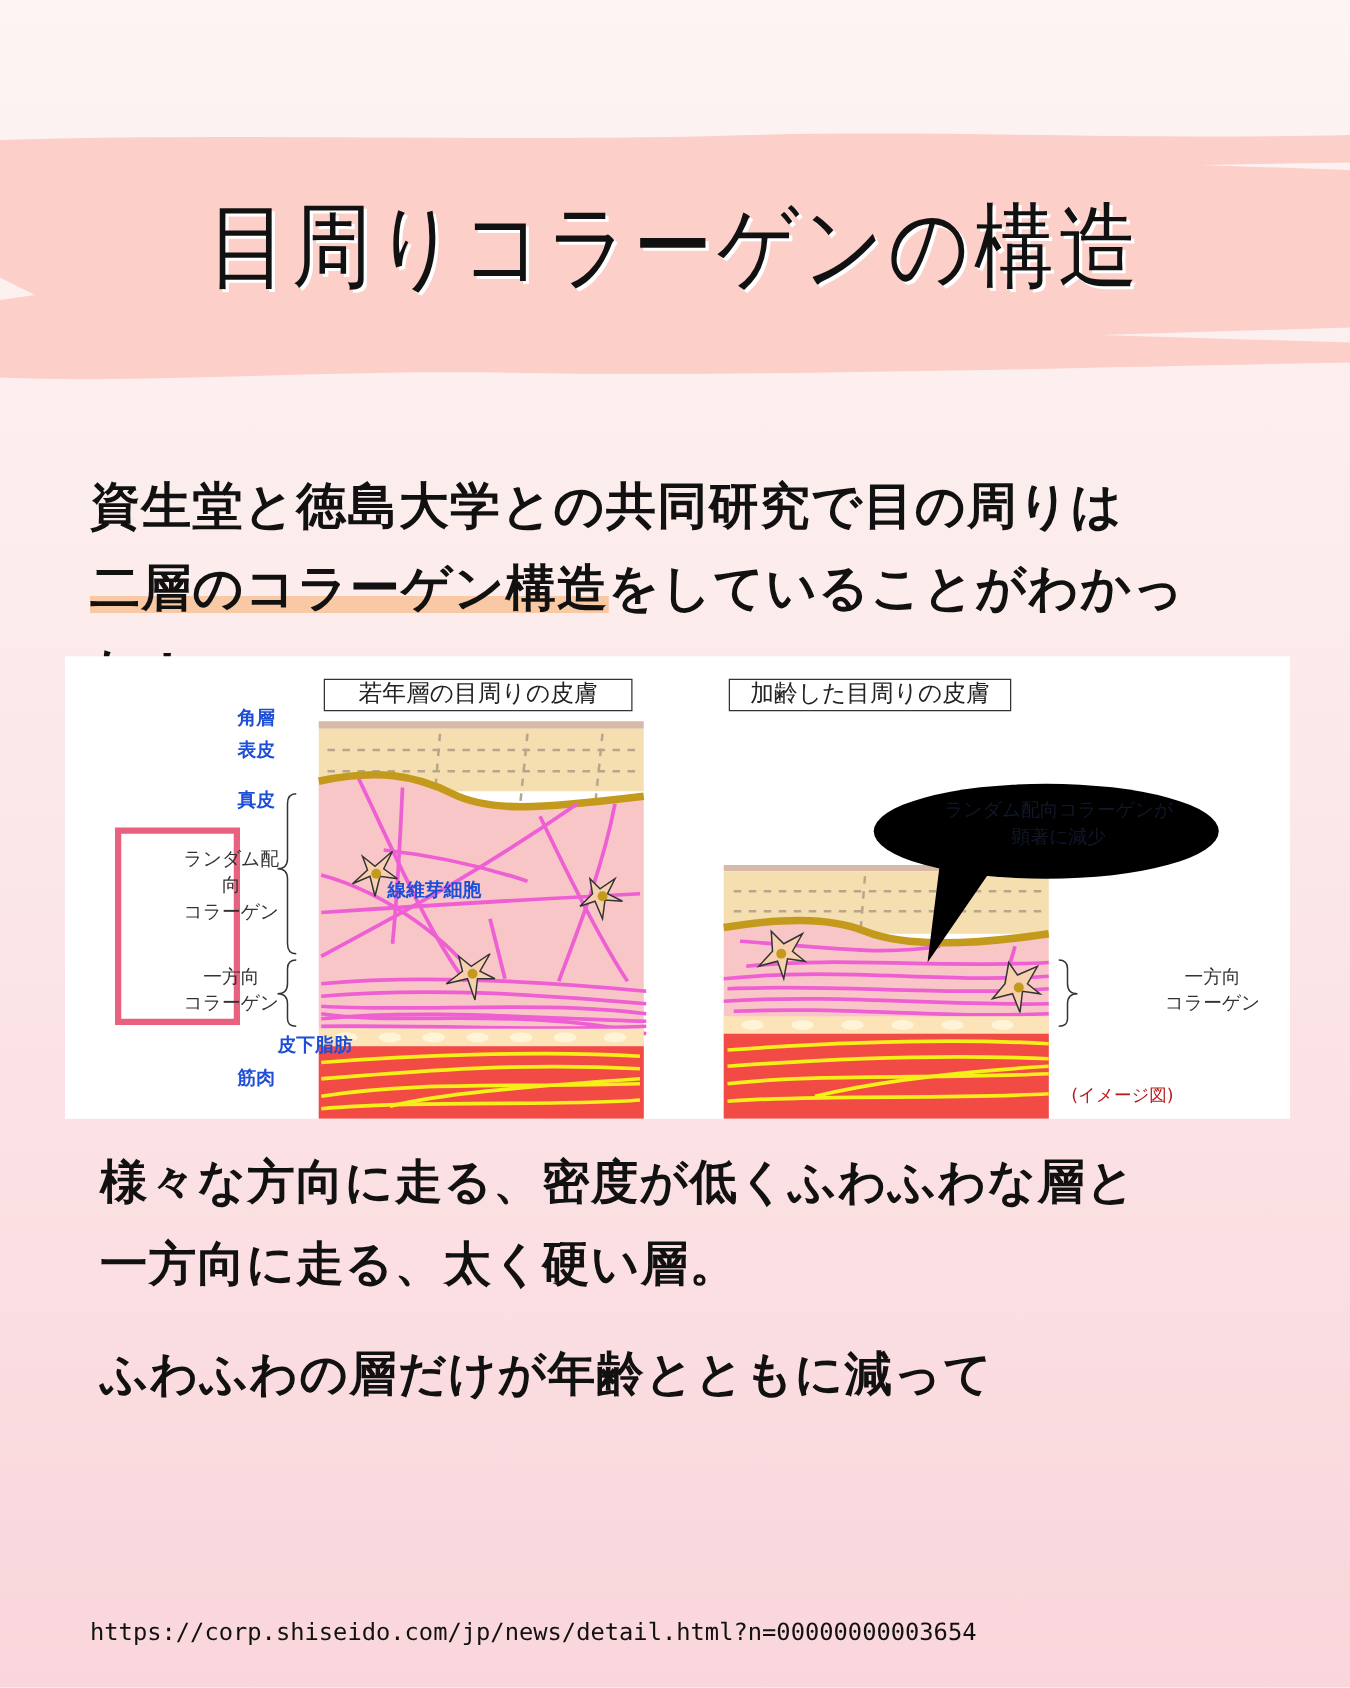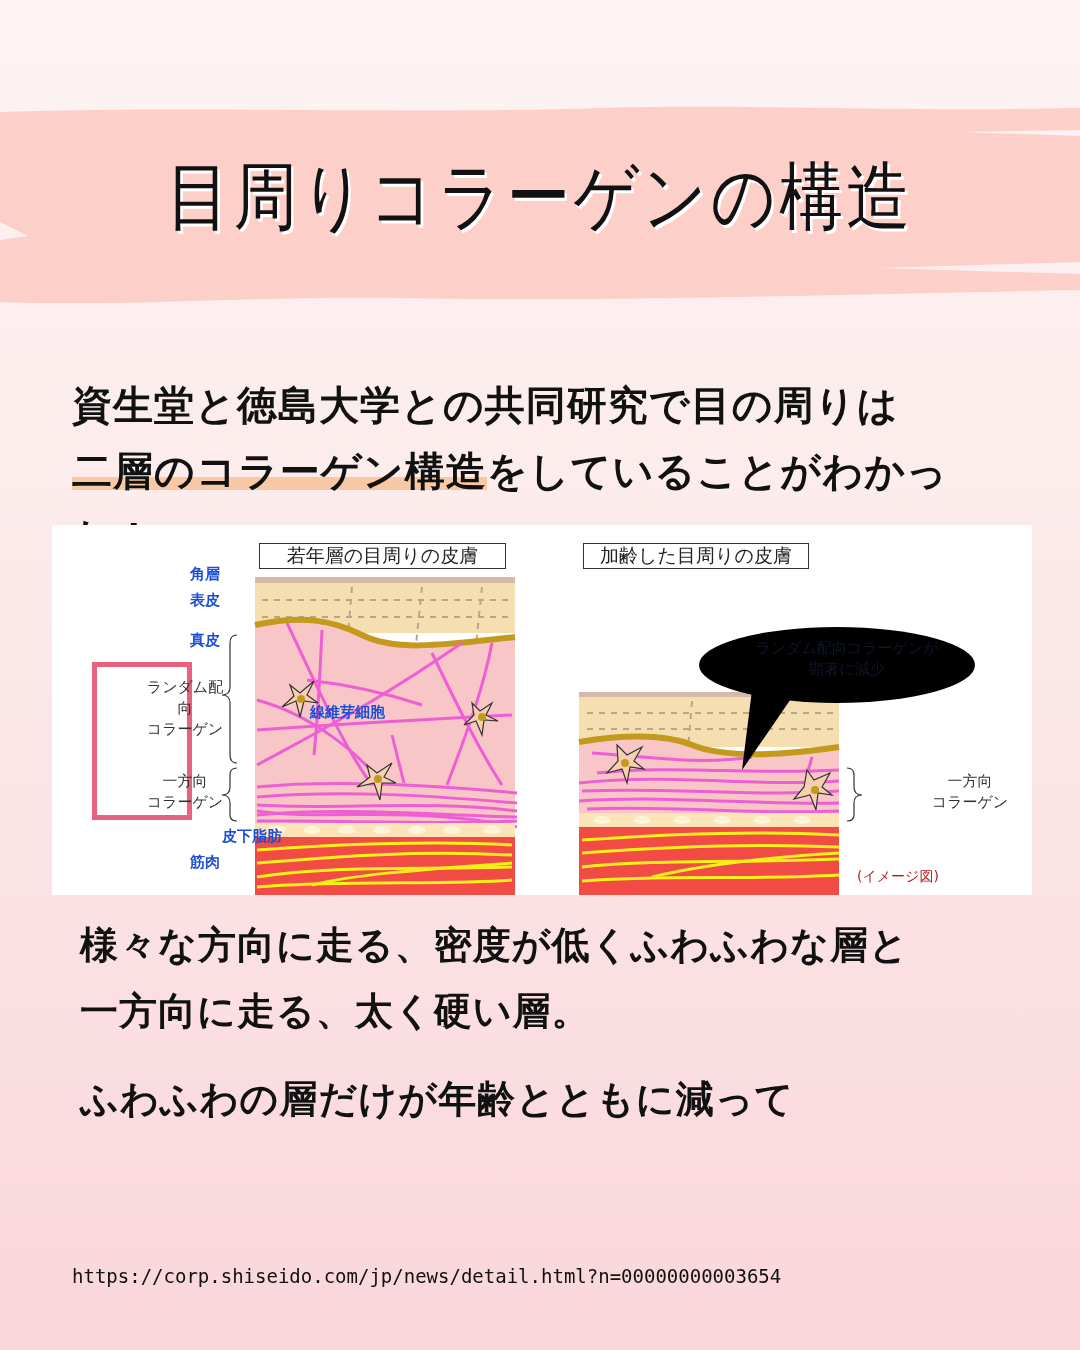--- a/index.html
+++ b/index.html
@@ -48,21 +48,21 @@
     color: #0f172a; font-size: 15px; line-height: 21px;
   }
   .note { position: absolute; left: 805px; top: 343px; font-size: 14px; color: #b91c1c; }
   .para {
     position: absolute; left: 80px; width: 960px;
     font-size: 38px; font-weight: 700; line-height: 66px; letter-spacing: 1px;
   }
   .para1 { top: 912px; }
   .para2 { top: 1066px; }
   .url {
-    position: absolute; left: 72px; top: 1265px;
+    position: absolute; left: 72px; top: 1295px;
     font-family: "DejaVu Sans Mono", monospace; font-size: 19px; color: #111;
   }
 </style>
 </head>
 <body>
 
 <div class="title-band">
   <svg width="1080" height="205" viewBox="0 0 1080 205">
     <path d="M0,10 C200,4 420,12 600,6 C760,2 900,10 1080,6 L1080,28 L960,30 L1080,34 L1080,160 L880,166 L1080,172 L1080,188 C860,192 600,200 400,196 C250,194 120,205 0,200 L0,138 L28,134 L0,120 Z" fill="#fccfc9"></path>
   </svg>

